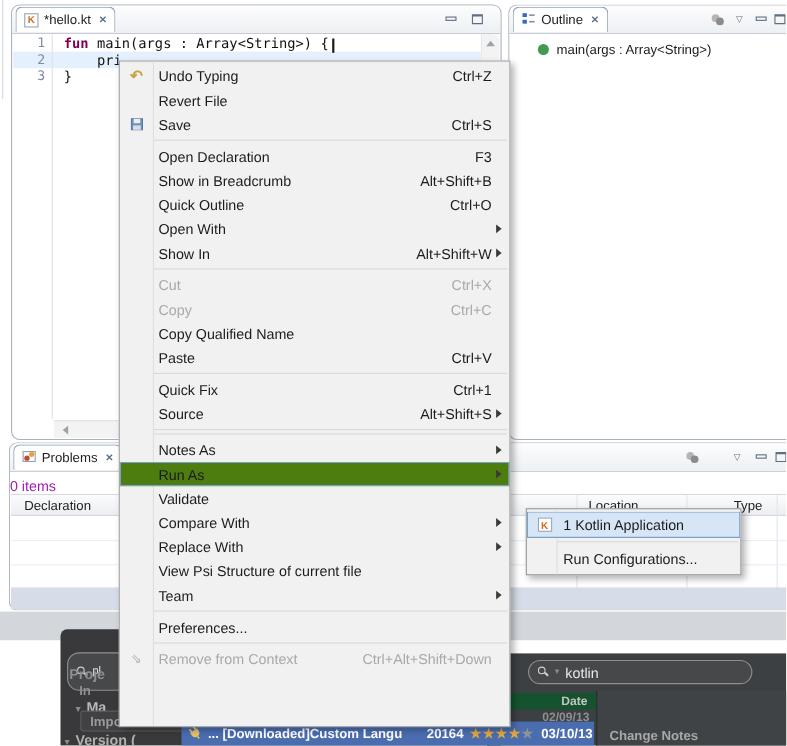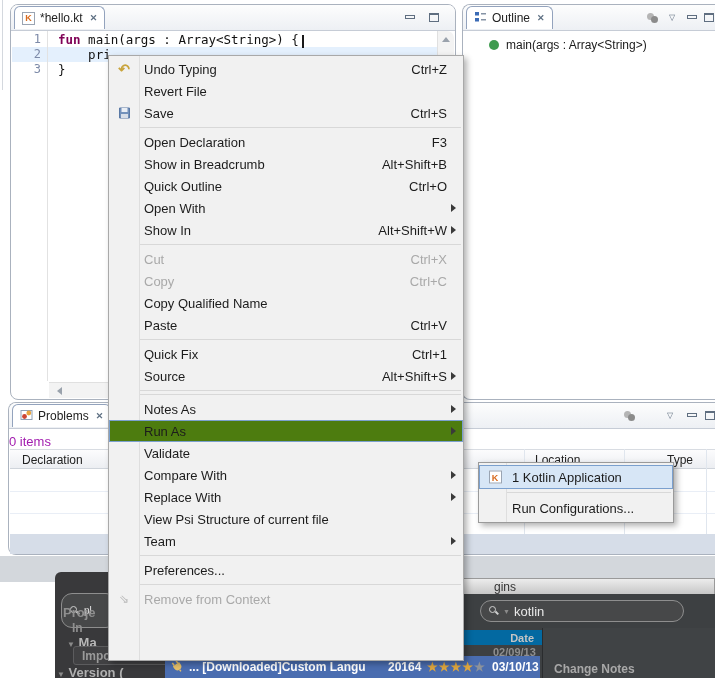--- a/index.html
+++ b/index.html
@@ -93,21 +93,21 @@
   .dk-tri{color:#8a8a8a;font-size:8px;}
   #bg-import{position:absolute;left:18px;top:74px;width:96px;height:19px;background:#414143;
              border:1px solid #5c5c5e;border-radius:3px;display:flex;align-items:center;padding-left:8px;
              color:#9a9a9a;font-weight:bold;font-size:12px;box-sizing:border-box;}
   #bg-dialog{left:443px;top:578px;width:272px;height:100px;}
   #bg-title{position:absolute;left:0;top:0;right:0;height:16px;background:linear-gradient(#ececec,#c7c7c7);
             border:1px solid #9a9a9a;border-bottom:none;box-sizing:border-box;
             font-size:12px;color:#333;display:flex;align-items:center;padding-left:50px;}
   #bg-content{position:absolute;left:0;top:16px;right:0;bottom:0;background:#3d4042;border-left:1px solid #26282a;}
   #dlg-details{position:absolute;left:98px;top:34px;right:0;bottom:0;background:#404345;border-left:1px solid #2a2c2e;}
-  #date-hdr-strip{position:absolute;left:0;top:36px;width:98px;height:15px;background:#0369a1;
+  #date-hdr-strip{position:absolute;left:0;top:36px;width:98px;height:15px;background:#14532d;
                   display:flex;align-items:center;justify-content:flex-end;padding-right:8px;box-sizing:border-box;
                   color:#c4c4c4;font-size:11px;font-weight:bold;}
   .khl{background:#2f65a0;color:#ecf2f8;padding:0 2px;}
   #bg-bluerow{left:165px;top:656px;width:375px;height:22px;background:#4a6db0;color:#fff;
               font-size:12px;font-weight:bold;}
   .stars-full{color:#e0a83f;letter-spacing:1px;font-size:12px;}
   .stars-empty{color:#8d939b;letter-spacing:1px;font-size:12px;}
   #edge-line{left:2px;top:0;width:1px;height:90px;background:#d4d8de;}
 </style>
 </head>
@@ -127,23 +127,20 @@
     <span class="dk-label" style="left:8px;top:33px;font-size:13px;">Proje</span>
     <span class="dk-label" style="left:17px;top:49px;font-size:12px;">In</span>
     <span class="dk-label" style="left:12px;top:63px;color:#b8b8b8;font-size:13px;"><span class="dk-tri">▼</span> <span>Ma</span></span>
     <div id="bg-import">
         <span>Impor</span>
       </div>
     <span class="dk-label" style="left:2px;top:93px;color:#b0b0b0;font-size:13px;"><span class="dk-tri">▼</span> <span>Version (</span></span>
   </div>
 
   <div id="bg-dialog" class="abs">
-    <div id="bg-title">
-      <span>gins</span>
-    </div>
     <div id="bg-content">
       <div id="dlg-details"></div>
       <div id="date-hdr-strip">
         <span>Date</span>
       </div>
       <span class="abs" style="left:49px;top:52px;color:#8f8f8f;font-size:11px;font-weight:bold;">02/09/13</span>
       <div class="pill" style="left:36px;top:6px;width:204px;height:22px;font-size:13px;">
         <span class="mag"></span>
           <span class="dk-tri" style="font-size:7px;">▼</span>
         <span>kotlin</span>
@@ -338,20 +335,21 @@
       <span class="lbl">Team</span>
     </div>
     <div class="msep"></div>
     <div class="mi">
       <span class="lbl">Preferences...</span>
     </div>
     <div class="msep"></div>
     <div class="mi disabled">
       <span class="gi remove">⇘</span>
       <span class="lbl">Remove from Context</span>
+        <span class="sc">Ctrl+Alt+Shift+Down</span>
     </div>
   </div>
 
   <div id="submenu" class="abs">
     <div class="smi hl">
       <span class="gi"><span class="kicon" style="display:inline-flex;">K</span></span>
       <span class="lbl">1 Kotlin Application</span>
     </div>
     <div class="msep" style="margin-left:28px;"></div>
     <div class="smi">

